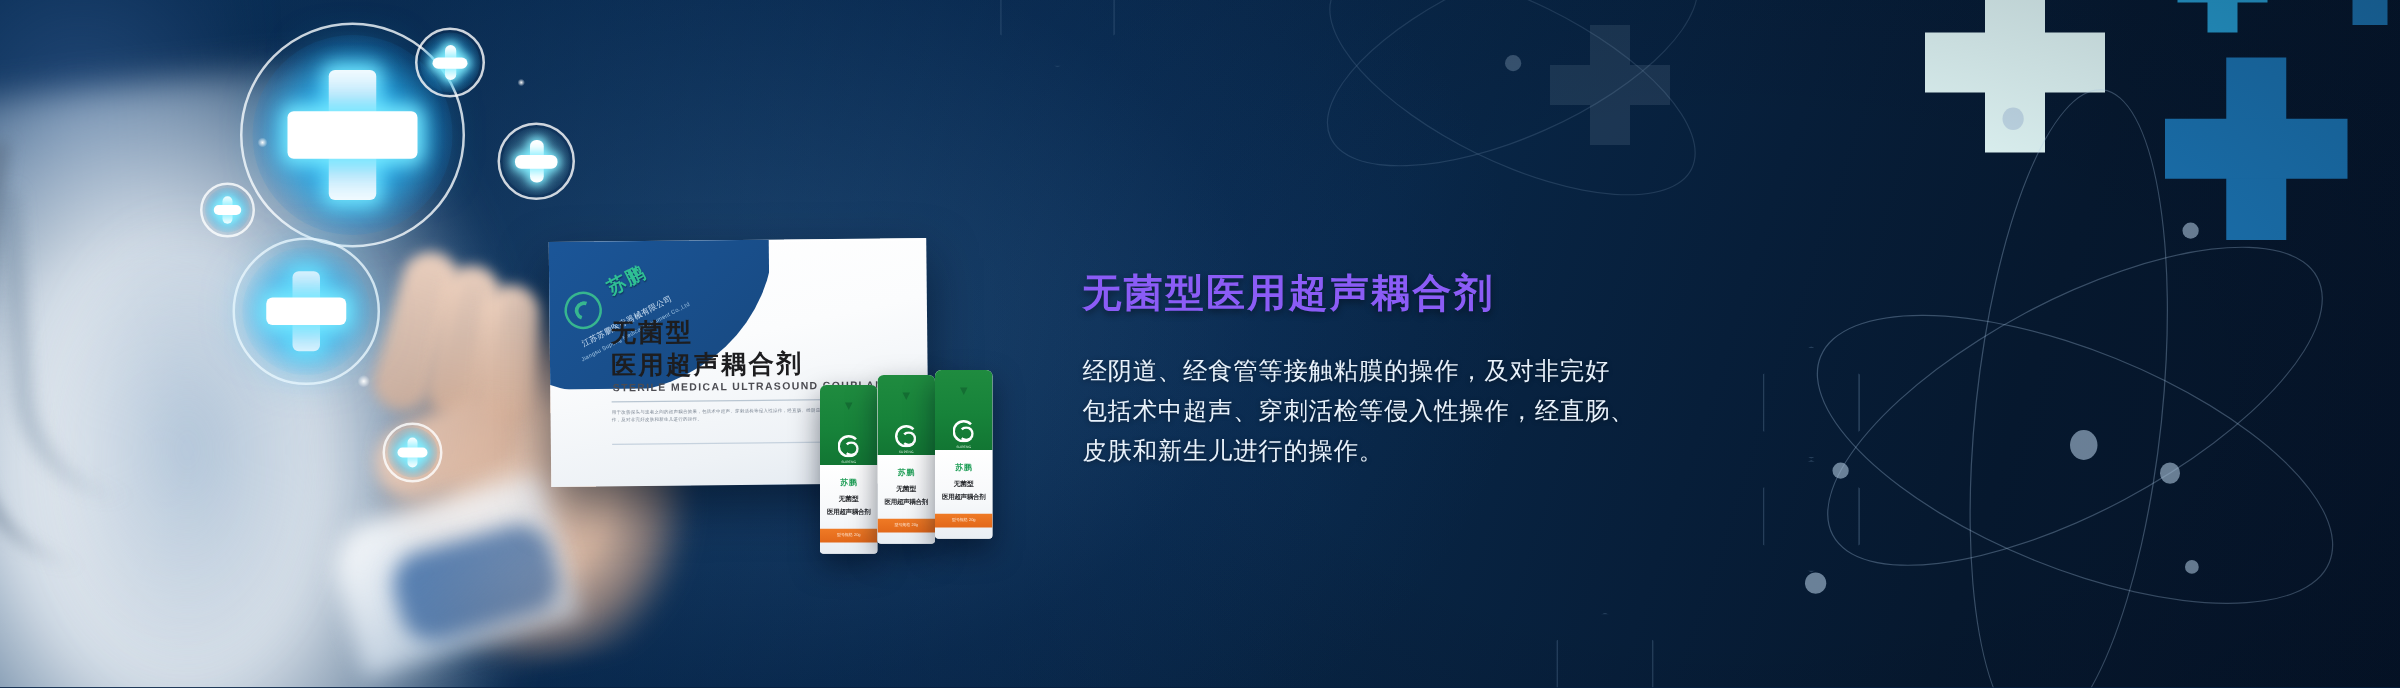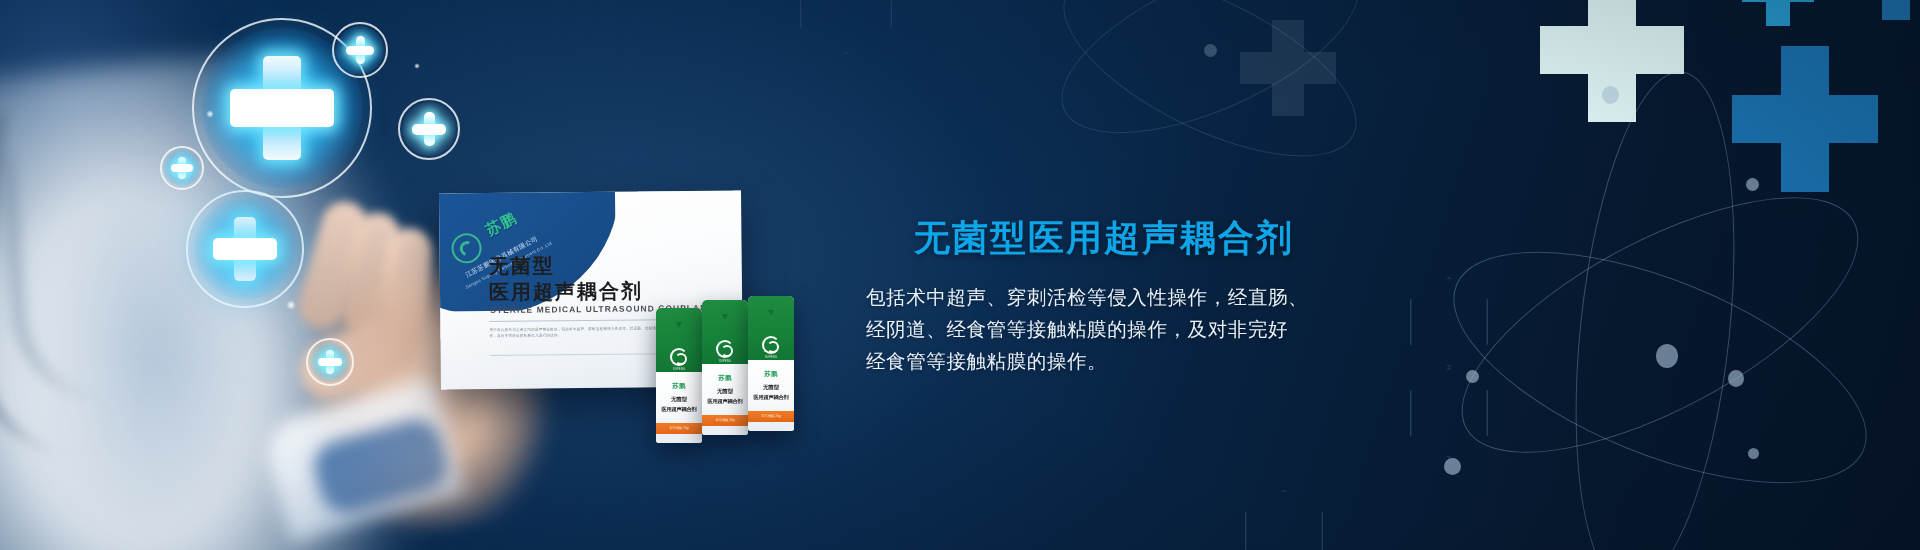--- a/index.html
+++ b/index.html
@@ -158,21 +158,21 @@
   .sachet .brand{position:absolute;left:0;top:10px;width:100%;text-align:center;
     color:#23a05a;font-size:6.4px;font-weight:bold;letter-spacing:0.4px;}
   .sachet .l1{position:absolute;left:0;top:24px;width:100%;text-align:center;color:#24262a;font-size:5.4px;font-weight:bold;}
   .sachet .l2{position:absolute;left:0;top:34px;width:100%;text-align:center;color:#24262a;font-size:5.2px;font-weight:bold;letter-spacing:-0.2px;}
   .sachet .orange{position:absolute;left:0;bottom:9px;width:100%;height:11px;background:linear-gradient(180deg,#ef7a25,#e2681a);}
   .sachet .orange span{display:block;text-align:center;color:#ffe9d8;font-size:3.2px;line-height:11px;}
   .sachet .arrow{position:absolute;left:50%;margin-left:-3px;top:14px;width:0;height:0;
     border-left:3.5px solid transparent;border-right:3.5px solid transparent;border-top:6px solid #0e5a2b;opacity:.55;}
 
   
-  .title{position:absolute;left:914px;top:214px;color:#0ea5e9;font-size:36px;font-weight:bold;letter-spacing:2px;
+  .title{position:absolute;left:866px;top:214px;color:#8b5cf6;font-size:31px;font-weight:bold;letter-spacing:2px;
     text-shadow:0 2px 6px rgba(0,0,0,0.45);}
   .desc{position:absolute;left:866px;top:281px;color:#e9f2fb;font-size:19.5px;line-height:32px;letter-spacing:0.6px;
     text-shadow:0 1px 4px rgba(0,0,0,0.4);}
   .desc div{white-space:nowrap;}
 </style>
 </head>
 <body>
 
 <div class="banner">
 
@@ -339,18 +339,18 @@
       <div class="l1">无菌型</div>
       <div class="l2">医用超声耦合剂</div>
     </div>
     <div class="orange">
       <span>型号规格  20g</span>
       </div>
   </div>
 
   <div class="title">无菌型医用超声耦合剂</div>
   <div class="desc">
+    <div>经阴道、经食管等接触粘膜的操作，及对非完好</div>
     <div>包括术中超声、穿刺活检等侵入性操作，经直肠、</div>
-    <div>经阴道、经食管等接触粘膜的操作，及对非完好</div>
-    <div>经食管等接触粘膜的操作。</div>
+    <div>皮肤和新生儿进行的操作。</div>
   </div>
 
 </div>
 
 </body></html>

